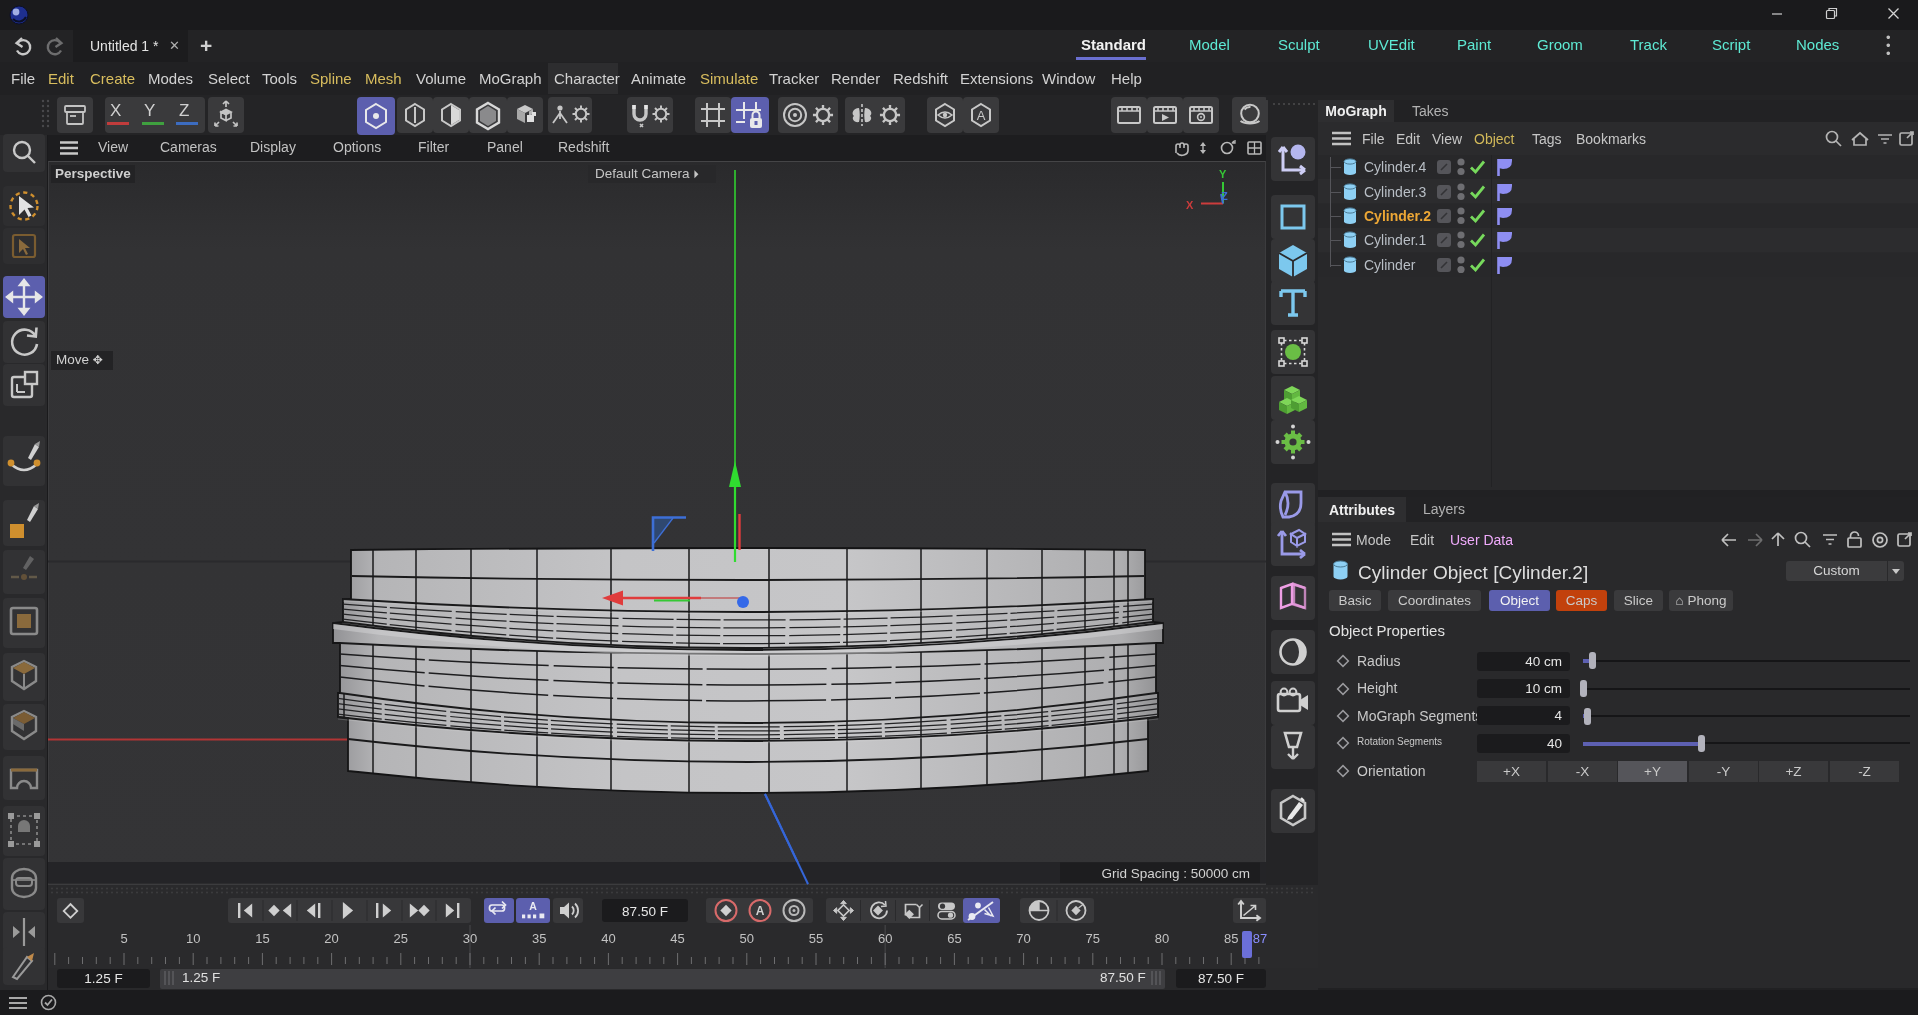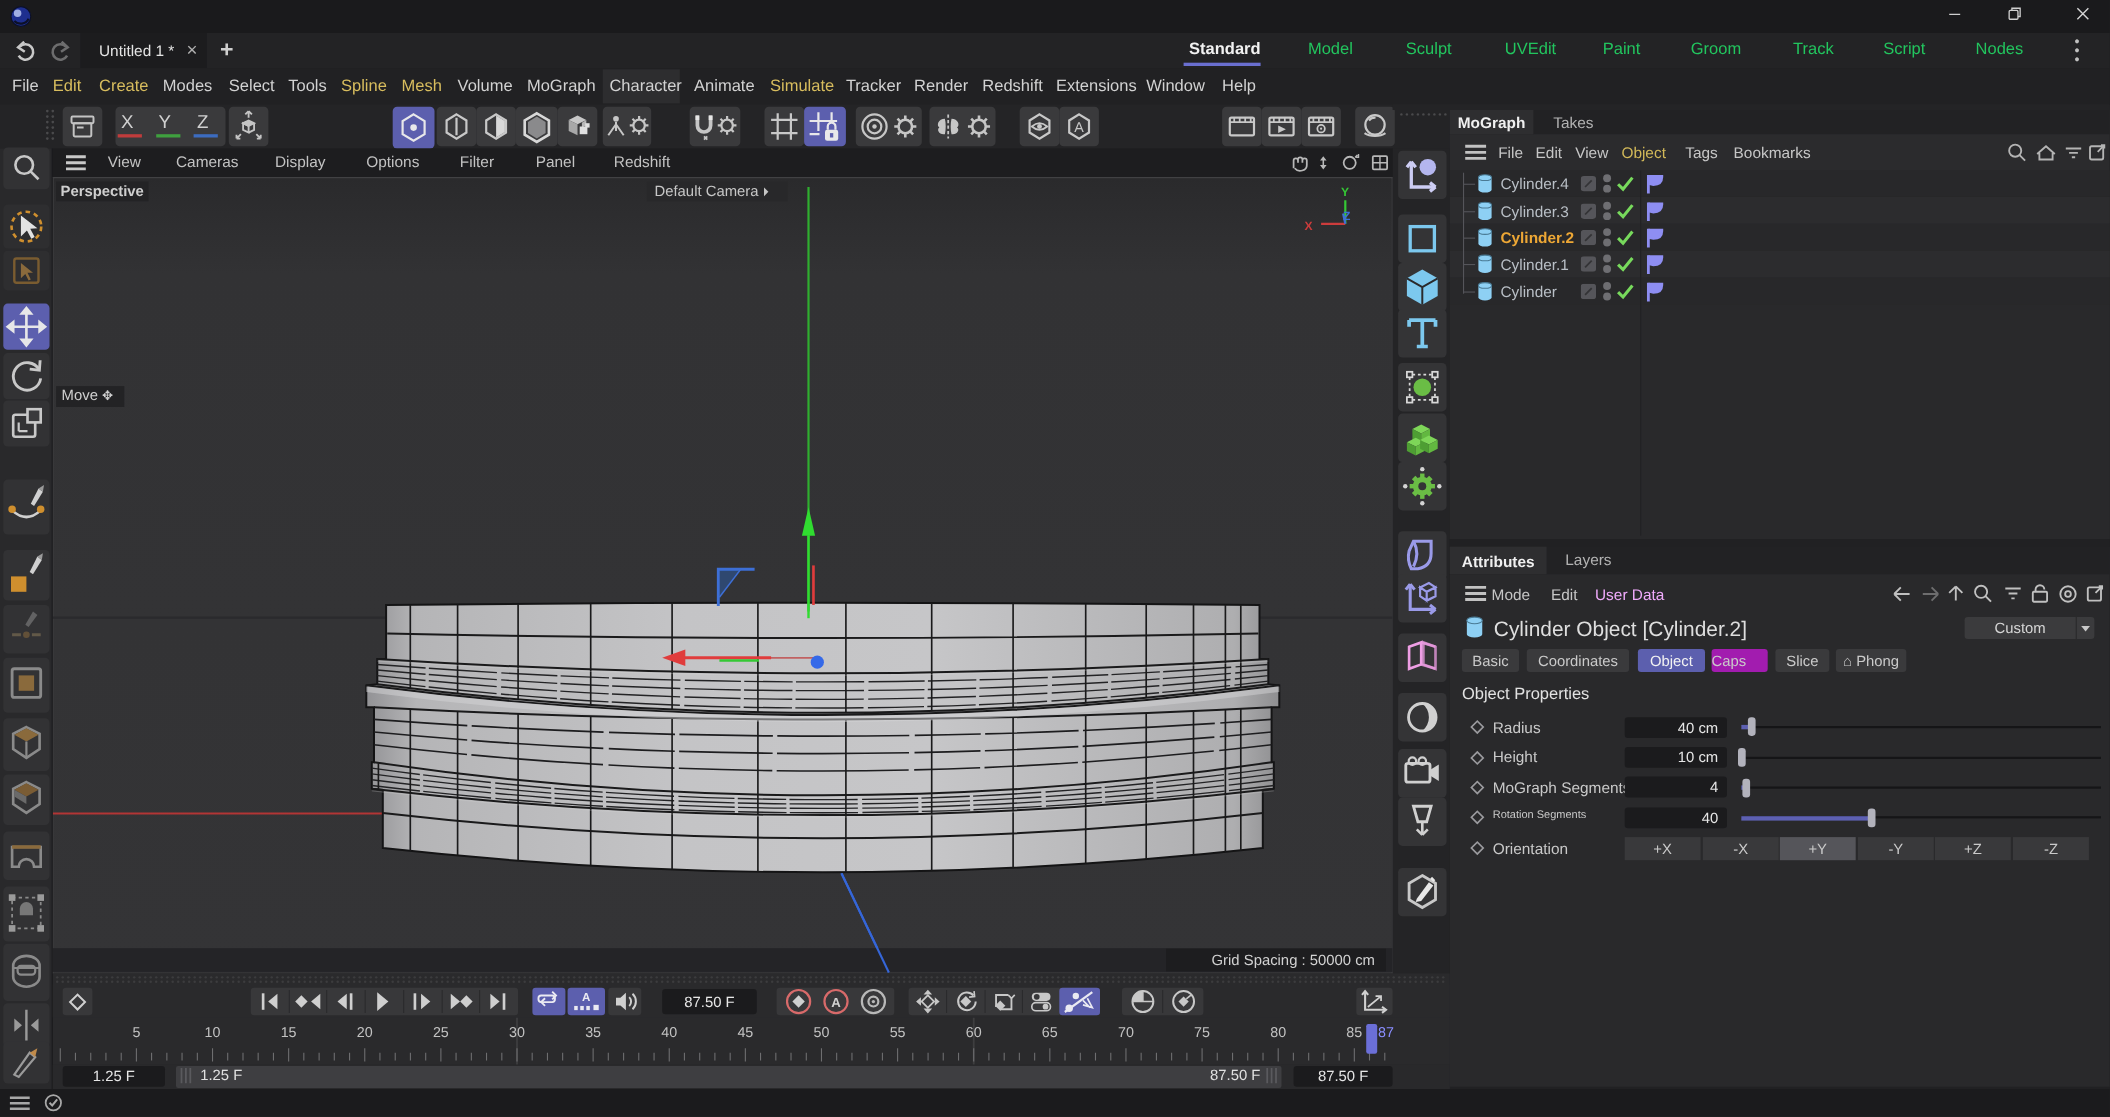--- a/index.html
+++ b/index.html
@@ -7,21 +7,21 @@
 
 #titlebar{left:0;top:0;width:1918px;height:30px;background:#1a1a1c;color:#dcdcdc;font-size:14px}
 #titlebar .t{position:absolute;left:57px;top:7px;letter-spacing:.25px}
 
 .winbtn{position:absolute;top:0;width:46px;height:30px;color:#cfcfcf;font-size:15px;text-align:center;line-height:30px}
 
 #tabrow{left:0;top:30px;width:1918px;height:32px;background:#232325}
 #doctab{position:absolute;left:73px;top:30px;width:115px;height:32px;background:#1c1c1e;color:#e4e4e4;font-size:14px;line-height:32px;padding-left:17px}
 #doctab .x{position:absolute;right:8px;top:0;color:#b0b0b0;font-size:13px}
 
-.wstab{position:absolute;top:36px;font-size:15px;color:#22c55e}
+.wstab{position:absolute;top:36px;font-size:15px;color:#5eead4}
 #ws-std{color:#f2f2f2;font-weight:bold}
 #ws-underline{position:absolute;left:1076px;top:57px;width:70px;height:3px;background:#6a6fd0}
 
 #menubar{left:0;top:62px;width:1918px;height:33px;background:#212123}
 .mi{position:absolute;top:70px;font-size:15px;color:#d2d2d2;white-space:nowrap}
 .mi.y{color:#d8bd5e}
 
 #toolbar{left:0;top:95px;width:1918px;height:40px;background:#242426}
 .tbtn{position:absolute;top:97px;width:36px;height:36px;background:#3a3a3c;border-radius:4px}
 .tbtn.sel{background:#5c5fae}
@@ -739,21 +739,21 @@
       <ellipse cx="8.5" cy="4" rx="7" ry="3" fill="#8ed0f4" stroke="#4a7a94" stroke-width="1"></ellipse>
     </svg>
 <div class="abs" style="left:1358px;top:562px;color:#dedede;font-size:19px">Cylinder Object [Cylinder.2]</div>
 <div class="abs" style="left:1786px;top:561px;width:101px;height:20px;background:#3b3b3d;border-radius:3px 0 0 3px;color:#d6d6d6;font-size:13.5px;text-align:center;line-height:20px">Custom</div>
 <div class="abs" style="left:1888px;top:561px;width:16px;height:20px;background:#3b3b3d;border-radius:0 3px 3px 0"><svg width="16" height="20" viewBox="0 0 16 20">
         <path d="M4 8 L8 13 L12 8 Z" fill="#c8c8c8"></path>
       </svg></div>
 <div class="abs" style="left:1329px;top:590px;width:52px;height:21px;background:#3a3a3c;border-radius:3px;color:#cacaca;font-size:13.5px;text-align:center;line-height:21px">Basic</div>
 <div class="abs" style="left:1388px;top:590px;width:93px;height:21px;background:#3a3a3c;border-radius:3px;color:#cacaca;font-size:13.5px;text-align:center;line-height:21px">Coordinates</div>
 <div class="abs" style="left:1489px;top:590px;width:61px;height:21px;background:#5c5fae;border-radius:3px;color:#f2f2f2;font-size:13.5px;text-align:center;line-height:21px">Object</div>
-<div class="abs" style="left:1556px;top:590px;width:51px;height:21px;background:#a21caf;border-radius:3px;color:#cacaca;font-size:13.5px;line-height:21px">Caps</div>
+<div class="abs" style="left:1556px;top:590px;width:51px;height:21px;background:#c2410c;border-radius:3px;color:#cacaca;font-size:13.5px;text-align:center;line-height:21px">Caps</div>
 <div class="abs" style="left:1614px;top:590px;width:49px;height:21px;background:#3a3a3c;border-radius:3px;color:#cacaca;font-size:13.5px;text-align:center;line-height:21px">Slice</div>
 <div class="abs" style="left:1669px;top:590px;width:64px;height:21px;background:#3a3a3c;border-radius:3px;color:#cacaca;font-size:13.5px;text-align:center;line-height:21px">⌂ Phong</div>
 <div class="abs" style="left:1329px;top:622px;color:#e2e2e2;font-size:15px">Object Properties</div>
 <svg class="abs" style="left:1336px;top:654px" width="14" height="14" viewBox="0 0 14 14">
       <rect x="3.2" y="3.2" width="7.6" height="7.6" fill="none" stroke="#9a9a9e" stroke-width="1.5" transform="rotate(45 7 7)"></rect>
     </svg>
 <div class="abs" style="left:1357px;top:653px;color:#c9c9c9;font-size:14px">Radius</div>
 <div class="abs darkfield" style="left:1477px;top:652px;width:93px;height:19px;font-size:13.5px;line-height:19px;text-align:right;padding-right:8px">40 cm</div>
 <div class="abs" style="left:1583px;top:660px;width:327px;height:2px;background:#151517"></div>
 <div class="abs" style="left:1583px;top:659px;width:9px;height:4px;background:#5d60b2"></div>

